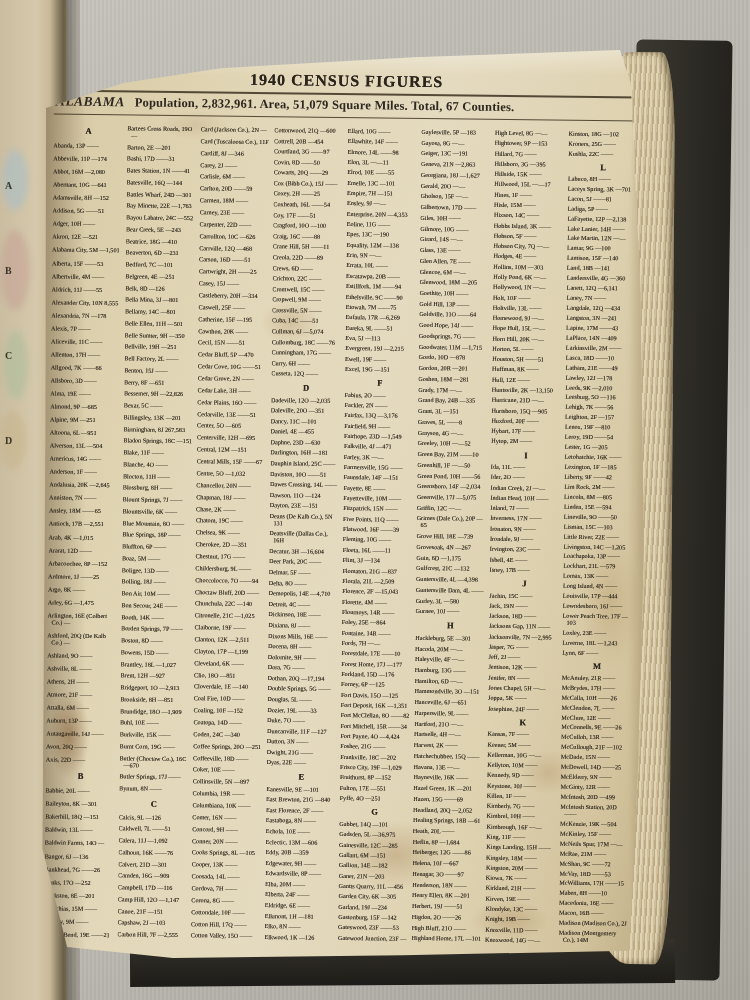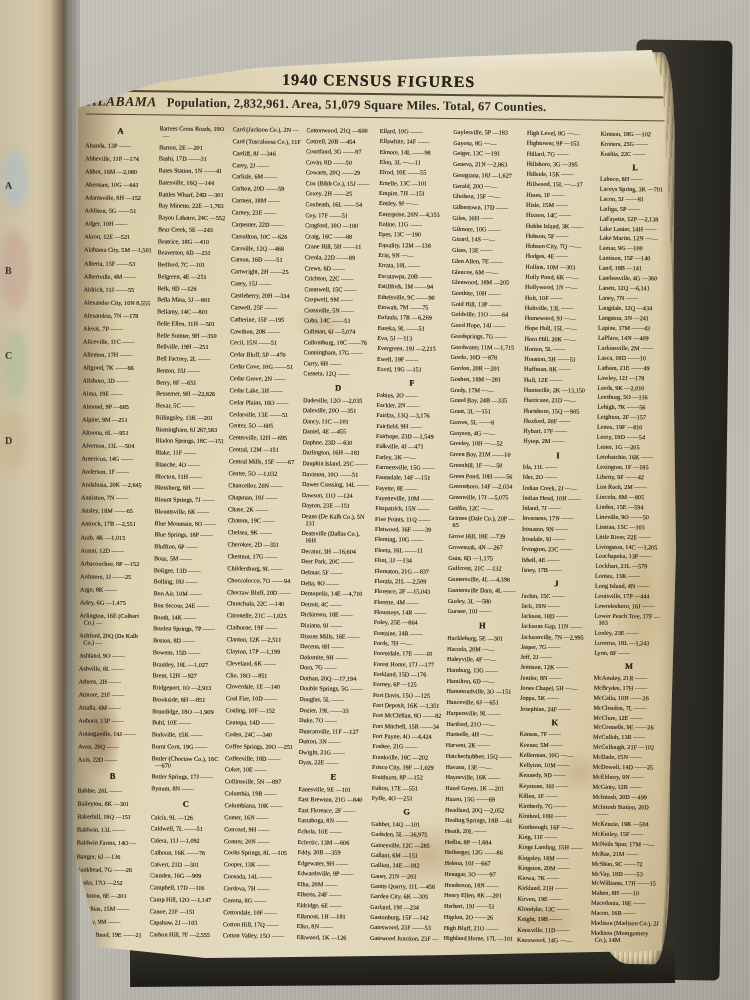--- a/index.html
+++ b/index.html
@@ -19,21 +19,21 @@
   
   .cover-right{position:absolute;left:630px;top:40px;width:96px;height:940px;
     background:linear-gradient(90deg,#3c3931,#23221d);transform:rotate(.8deg);border-radius:6px;}
   .cover-bottom{position:absolute;left:130px;top:941px;width:545px;height:44px;
     background:linear-gradient(#34312a,#1d1c18);transform:rotate(-.4deg);}
   .page-stack{position:absolute;left:598px;top:52px;width:74px;height:912px;
     background:repeating-linear-gradient(93deg,#bdab85 0 1.5px,#e0d4b4 1.5px 3.5px,#cfc09c 3.5px 5px);
     border-radius:40% 18% 20% 45%/8% 10% 10% 8%;transform:rotate(.4deg);
     box-shadow:inset -4px 0 6px rgba(60,45,20,.5);}
   
-  .page{position:absolute;left:72px;top:50px;width:604px;height:908px;z-index:6;
+  .page{position:absolute;left:40px;top:50px;width:604px;height:908px;z-index:6;
     clip-path:polygon(1% 6.4%,14% 3.6%,30% 2%,62% .8%,96% 0%,97.8% 3.6%,99.4% 26%,100% 55%,99% 79%,97.6% 99.2%,60% 99.7%,22% 100%,4.5% 98.8%,.4% 88%,.9% 42%);
     background:linear-gradient(103deg,#c6b593 0%,#dacda9 9%,#e2d7b8 30%,#e4dabf 52%,#ded2b1 74%,#d2c29c 92%,#bfae87 100%);
     box-shadow:0 6px 14px rgba(20,15,5,.45);}
   .page .shade-left{position:absolute;left:0;top:0;width:46px;height:100%;
     background:linear-gradient(90deg,rgba(60,40,15,.38),rgba(60,40,15,0));}
   .page .shade-top{position:absolute;left:0;top:0;width:100%;height:26px;
     background:linear-gradient(rgba(255,255,250,.35),rgba(255,255,250,0));}
   .stain{position:absolute;border-radius:50%;pointer-events:none;}
   .content{position:absolute;left:7px;top:14px;right:8px;bottom:10px;
     transform:rotate(.7deg);color:#2e2820;}

